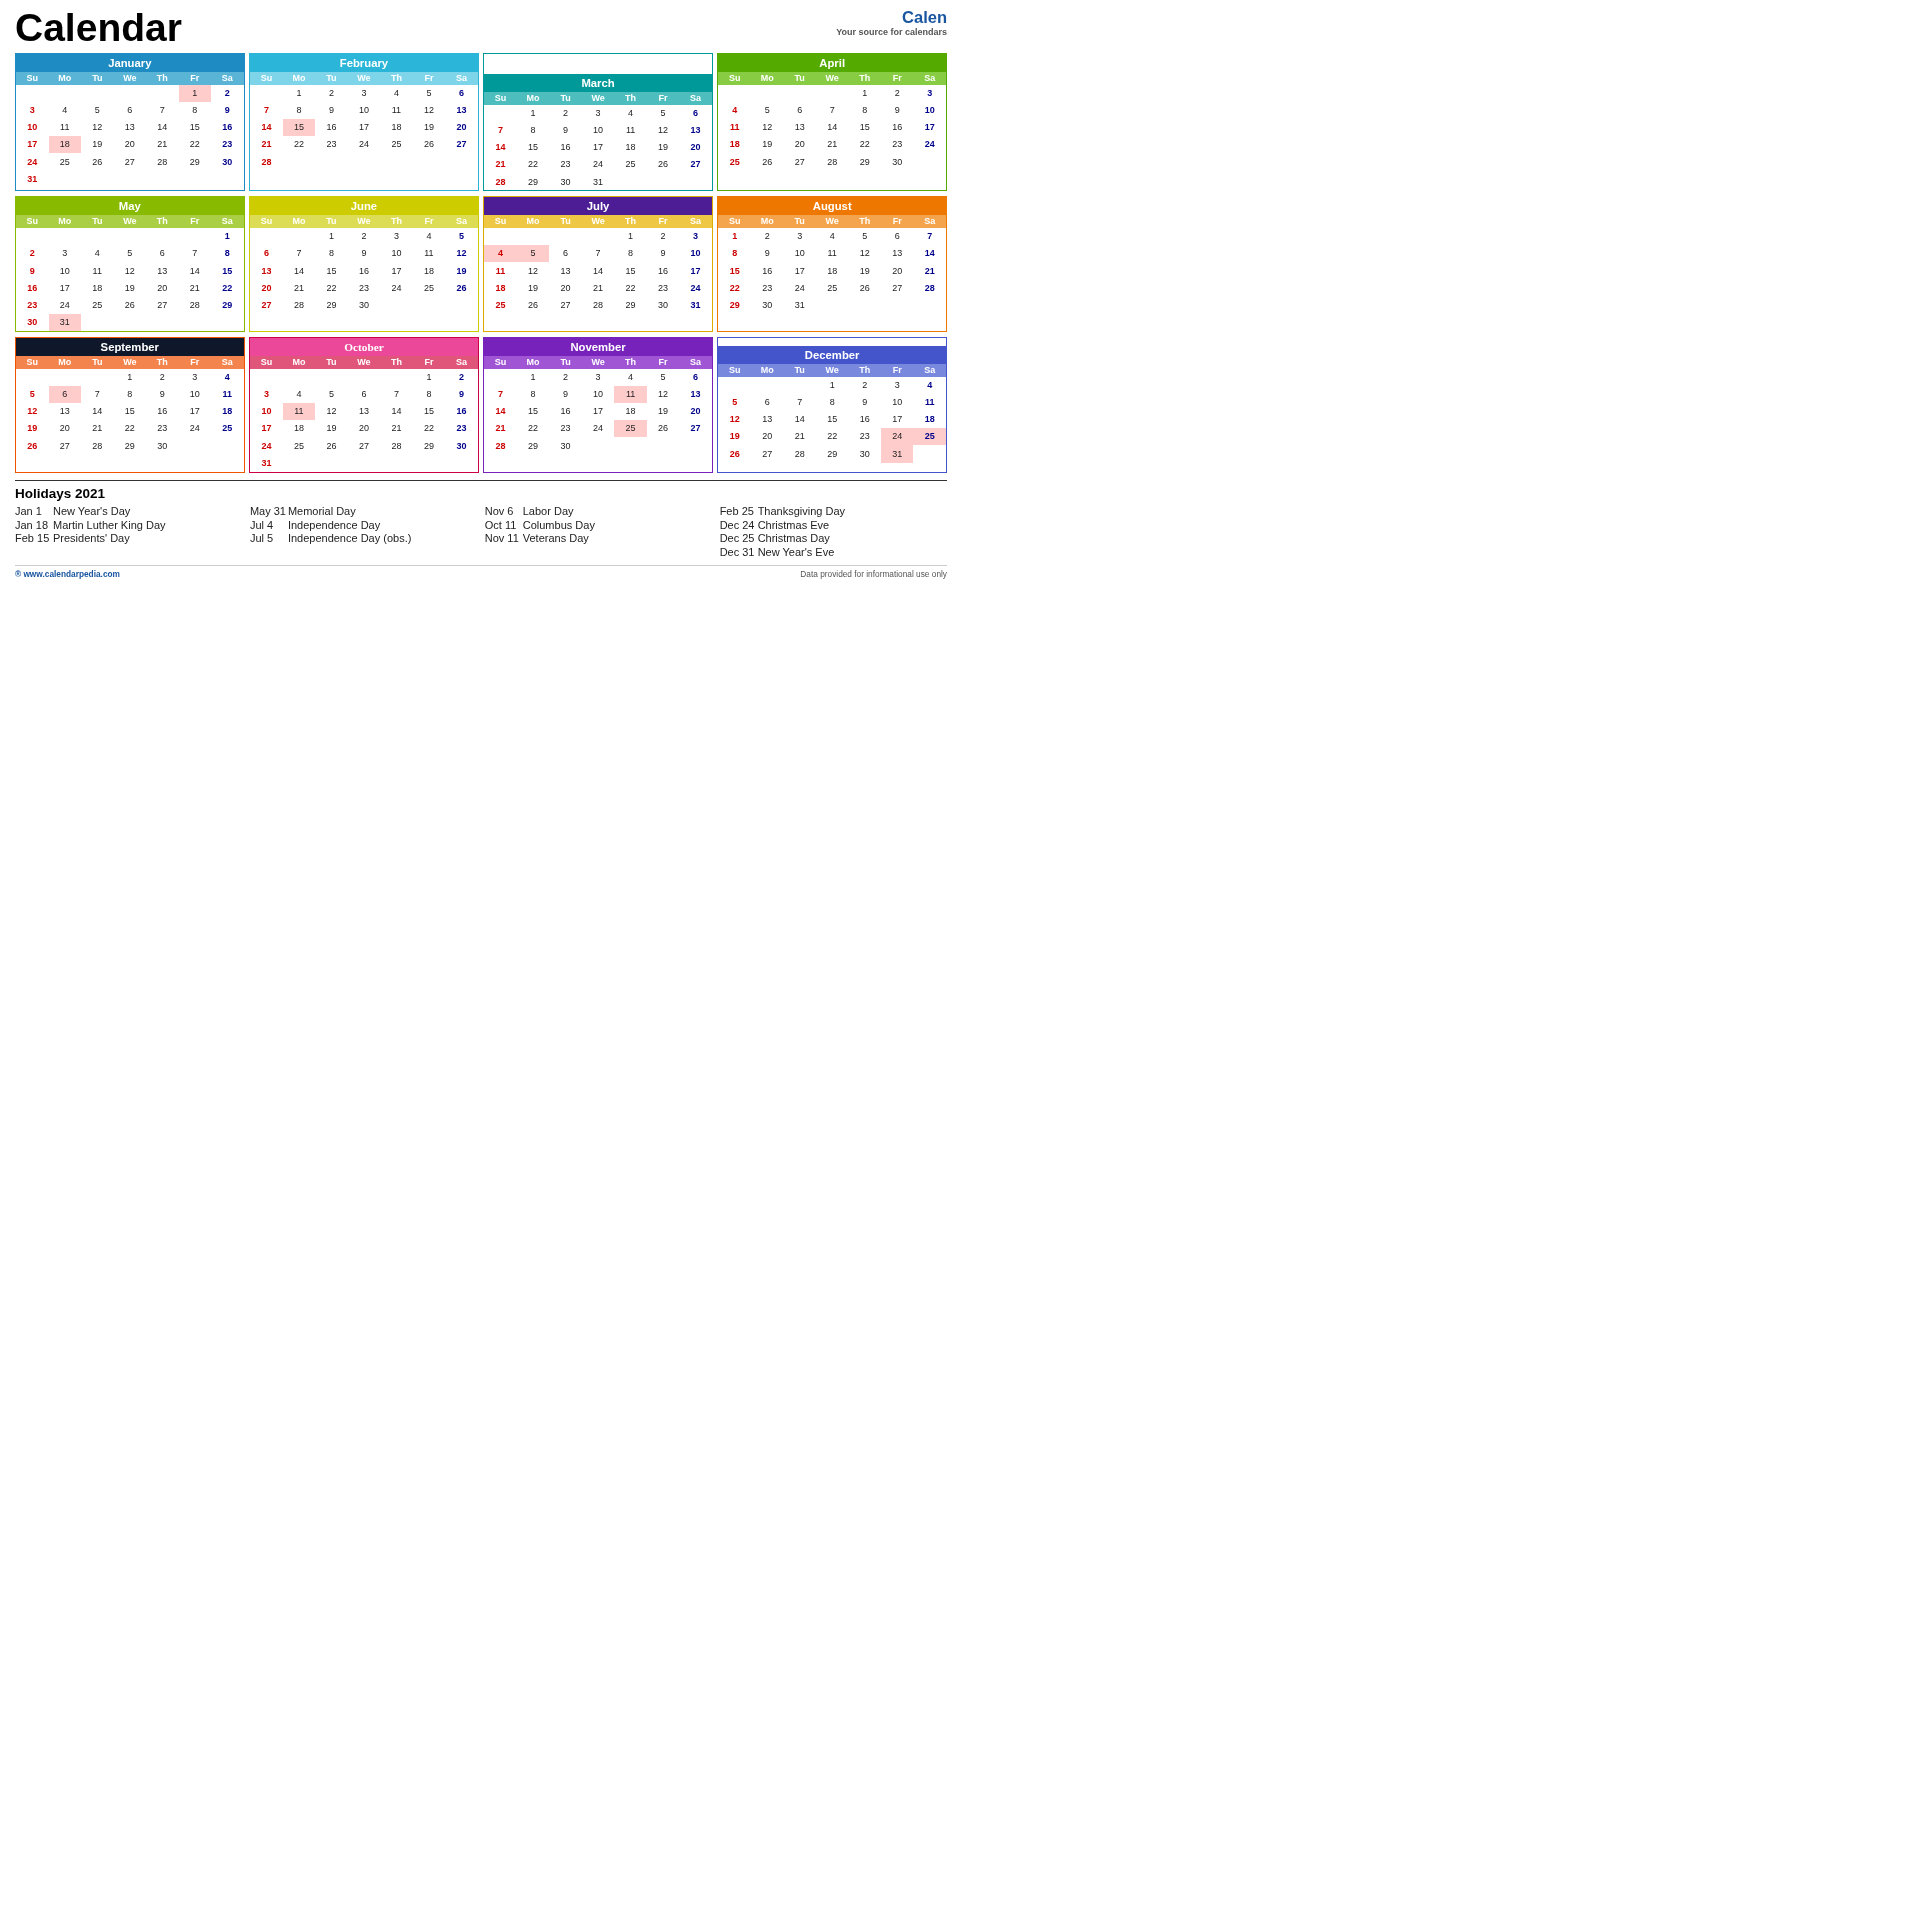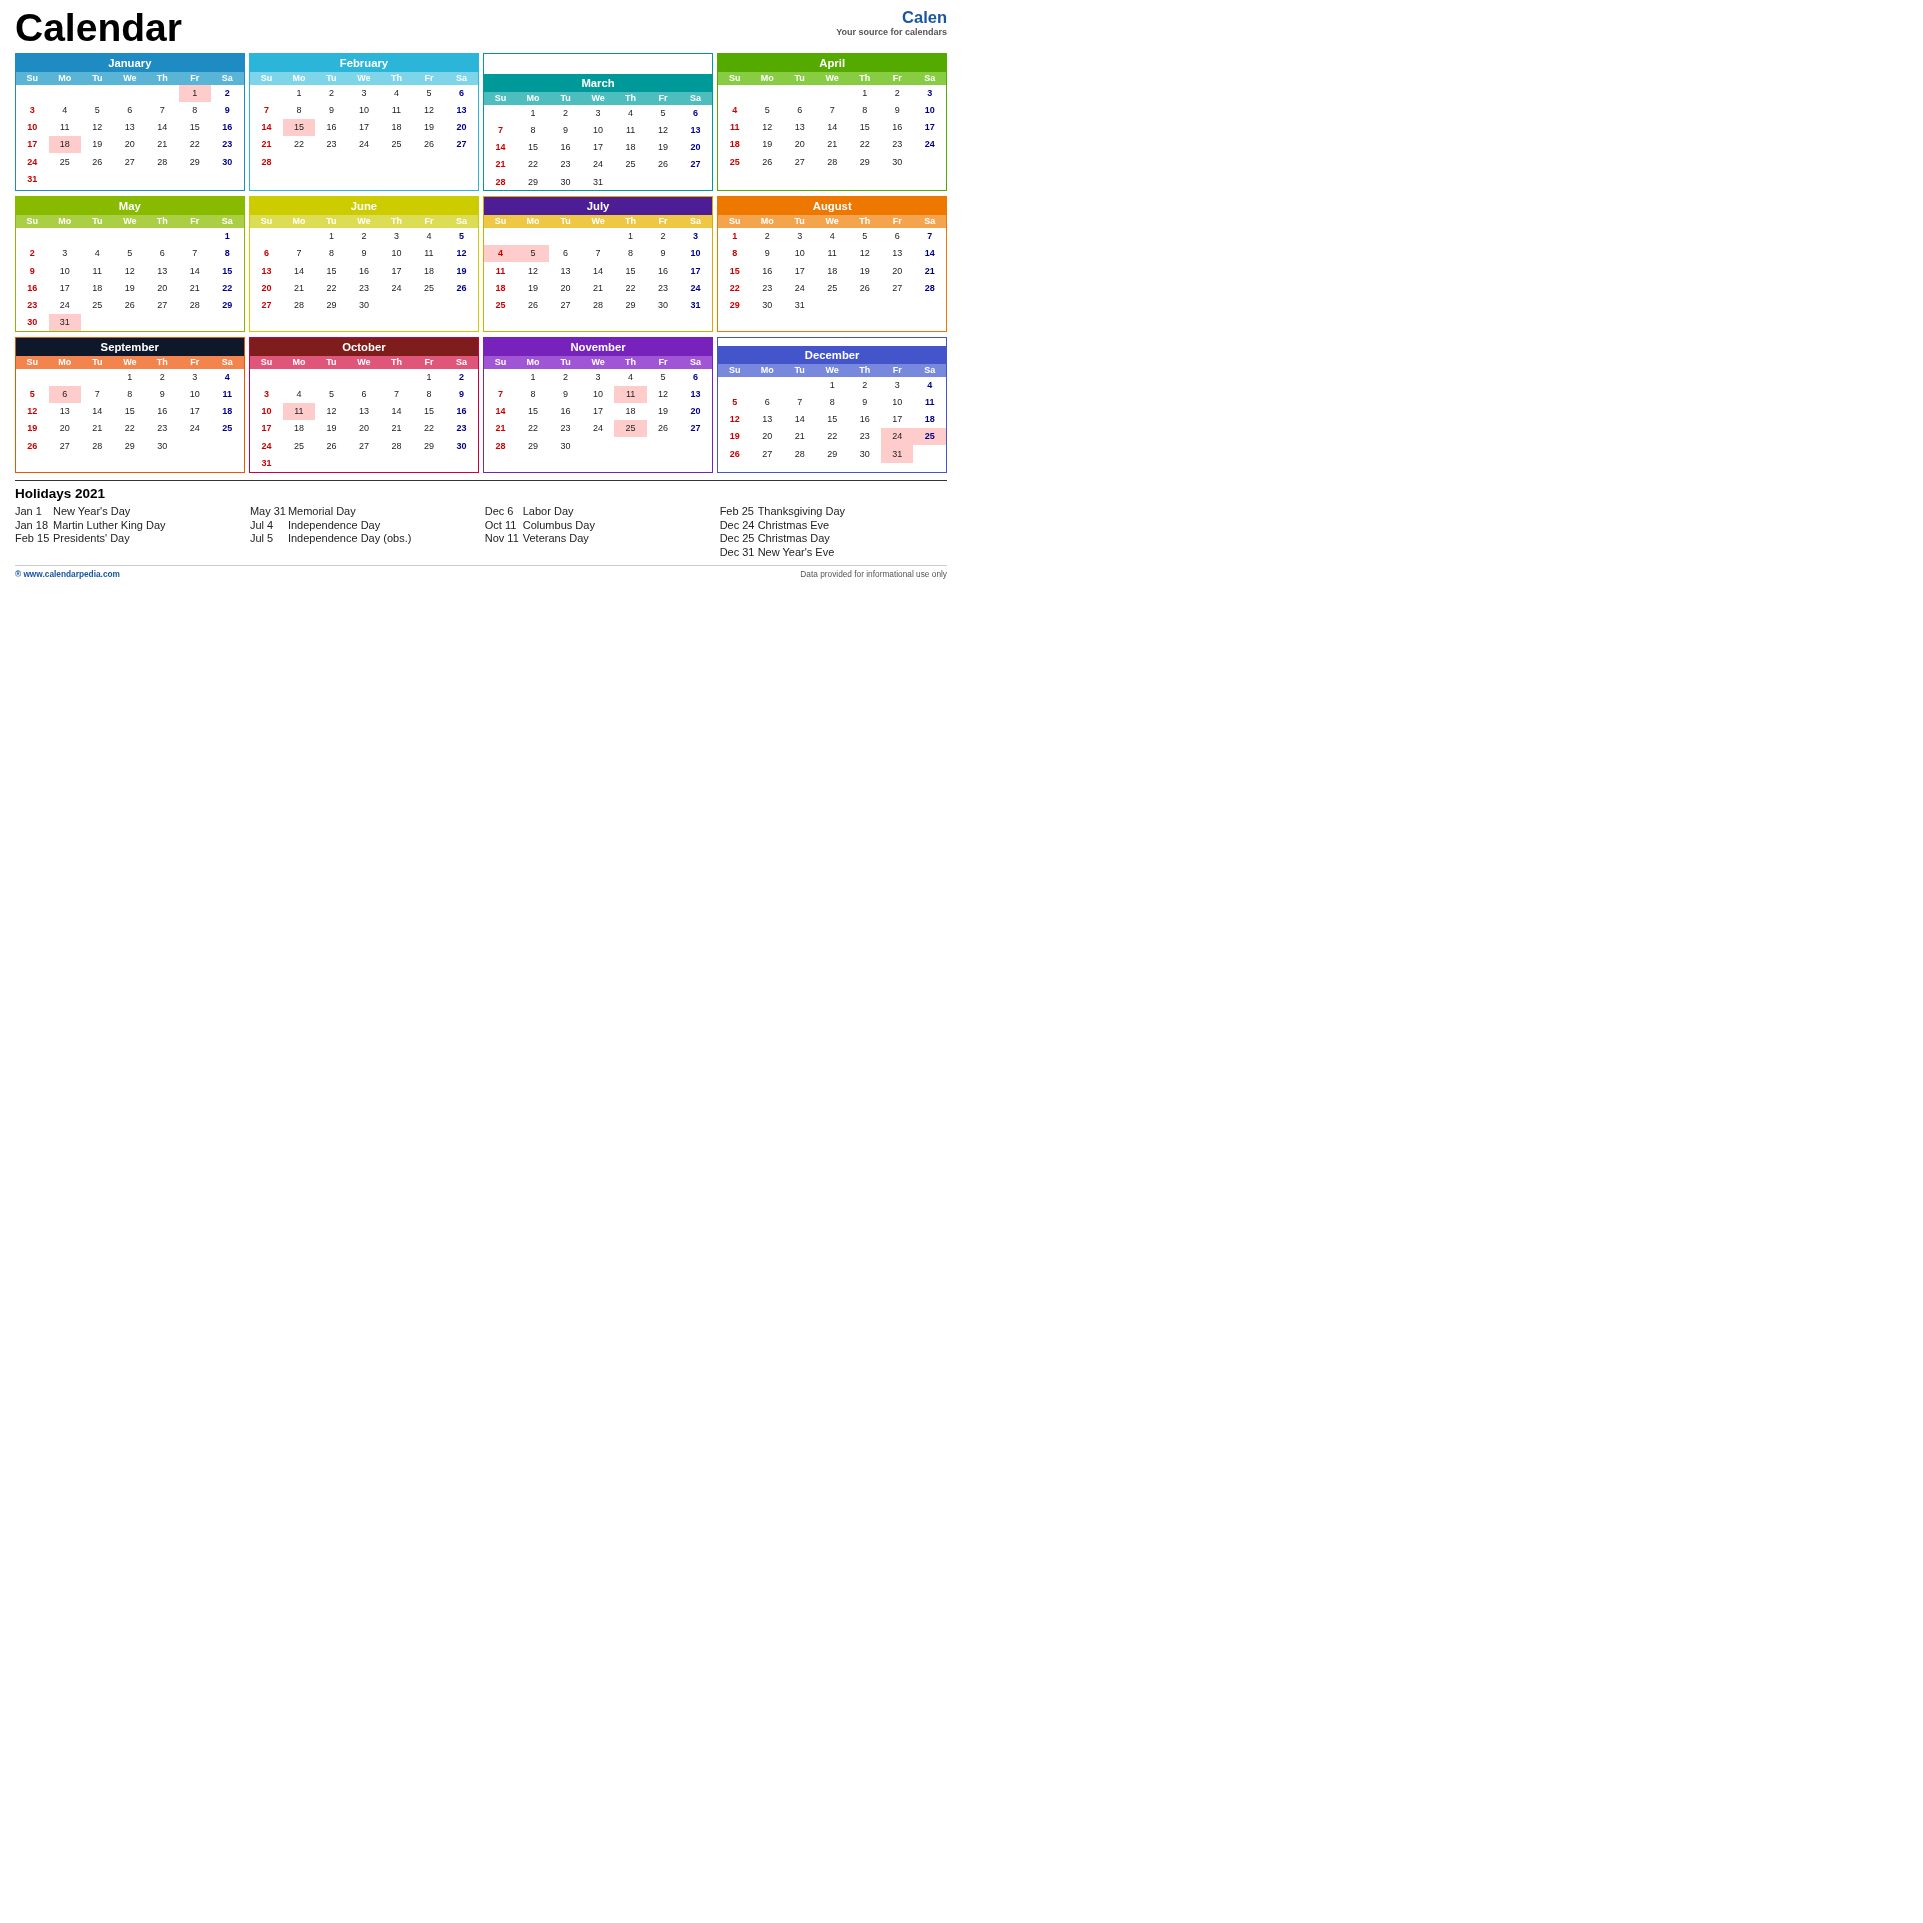--- a/index.html
+++ b/index.html
@@ -92,21 +92,21 @@
     .may-header { background: #88bb00; }
     .may-dow { background: #aacf44; }
     .jun-header { background: #cccc00; }
     .jun-dow { background: #dddd55; }
     .jul-header { background: #4c1d95; }
     .jul-dow { background: #eec844; }
     .aug-header { background: #ee7700; }
     .aug-dow { background: #f4a44d; }
     .sep-header { background: #0f172a; }
     .sep-dow { background: #f4844d; }
-    .oct-header { background: #7f1d1d; }
+    .oct-header { background: #ec4899; font-family: Liberation Serif, serif; }
     .oct-dow { background: #e0557a; }
     .nov-header { background: #7722bb; }
     .nov-dow { background: #a055d4; }
     .dec-header { background: #4455cc; margin-top: 8px; }
     .dec-dow { background: #7788dd; }
 
     .month-block.jan { border-color: #1e8bc3; }
     .month-block.feb { border-color: #2ab5d9; }
     .month-block.mar { border-color: #009999; }
     .month-block.apr { border-color: #55aa00; }
@@ -770,21 +770,21 @@
             <span class="holiday-date">Jul 4</span>
             <span class="holiday-name">Independence Day</span>
           </div>
           <div class="holiday-row">
             <span class="holiday-date">Jul 5</span>
             <span class="holiday-name">Independence Day (obs.)</span>
           </div>
         </div>
         <div>
           <div class="holiday-row">
-            <span class="holiday-date">Dec 6</span>
+            <span class="holiday-date">Nov 6</span>
             <span class="holiday-name">Labor Day</span>
           </div>
           <div class="holiday-row">
             <span class="holiday-date">Oct 11</span>
             <span class="holiday-name">Columbus Day</span>
           </div>
           <div class="holiday-row">
             <span class="holiday-date">Nov 11</span>
             <span class="holiday-name">Veterans Day</span>
           </div>

